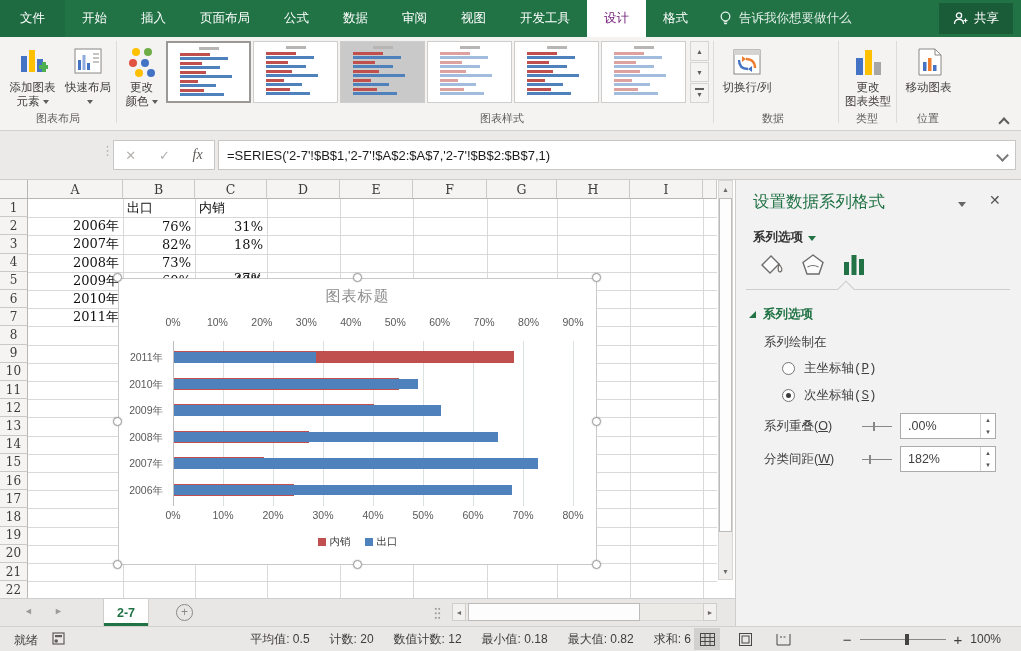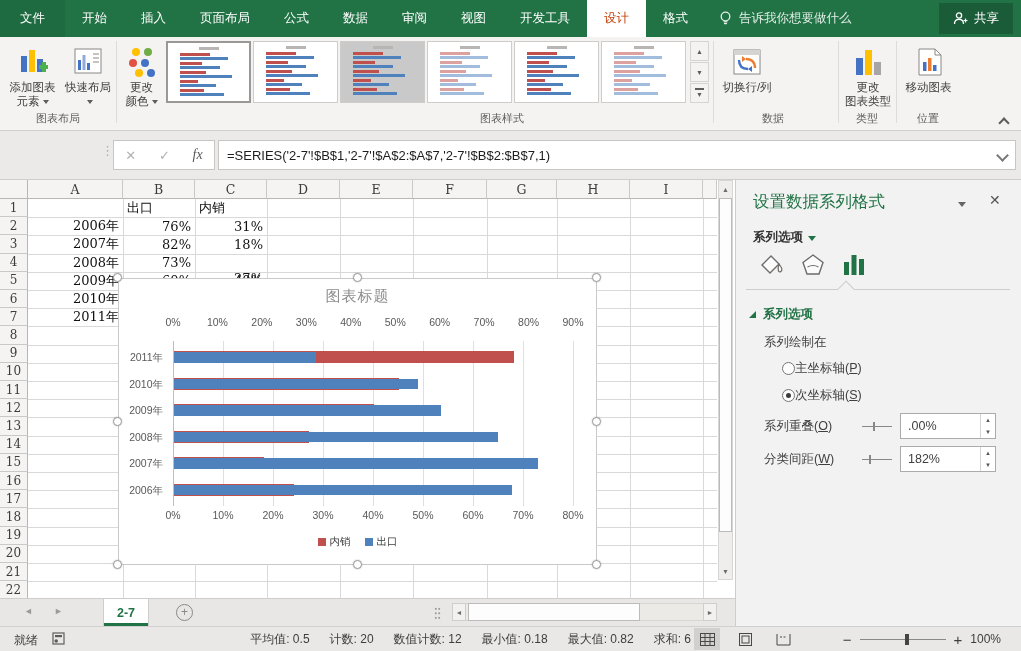--- a/index.html
+++ b/index.html
@@ -4,21 +4,21 @@
 <style>
   html,body{margin:0;padding:0;background:#888;}
   #app{position:relative;width:1021px;height:651px;background:#fff;overflow:hidden;
        font-family:"Liberation Sans","DejaVu Sans",sans-serif;-webkit-font-smoothing:antialiased;cursor:default;}
   #app *{box-sizing:border-box;}
 
   
   .tabbar{position:absolute;left:0;top:0;width:1021px;height:37px;background:#217346;display:flex;align-items:stretch;}
   .rtab{color:#fff;font-size:12.5px;display:flex;align-items:center;padding:0 17px;white-space:nowrap;}
   .rtab.file{background:#1e6b41;padding:0 20px;}
-  .rtab.active{background:#fff;color:#c2410c;}
+  .rtab.active{background:#fff;color:#701a75;}
   .tellme{display:flex;align-items:center;color:#e2efe7;font-size:12.5px;gap:7px;padding:0 14px;}
   .share-btn{position:absolute;right:8px;top:3px;height:31px;background:#1a5c38;color:#fff;font-size:12.5px;
              display:flex;align-items:center;gap:6px;padding:0 14px;}
 
   
   .ribbon{position:absolute;left:0;top:37px;width:1021px;height:94px;background:#f5f3f1;border-bottom:1px solid #d2d0ce;}
   .rgroup-label{position:absolute;top:74px;font-size:11px;color:#5f5d5b;transform:translateX(-50%);white-space:nowrap;}
   .rsep{position:absolute;top:4px;height:82px;width:1px;background:#dedcda;}
   .bigbtn{position:absolute;top:3px;height:88px;display:flex;flex-direction:column;align-items:center;font-size:11.5px;color:#3f3d3b;}
   .bigbtn .bicon{height:36px;display:flex;align-items:center;justify-content:center;margin-top:4px;}
@@ -104,21 +104,21 @@
   .pane-dd{position:absolute;left:222px;top:22px;width:0;height:0;border-left:4px solid transparent;border-right:4px solid transparent;border-top:5px solid #666;}
   .pane-close{position:absolute;left:253px;top:12px;font-size:14px;color:#555;}
   .pane-subtab{position:absolute;left:17px;top:49px;font-weight:bold;color:#333;}
   .pane-subdd{display:inline-block;width:0;height:0;border-left:4px solid transparent;border-right:4px solid transparent;border-top:5px solid #217346;margin-left:5px;}
   .pane-icons{position:absolute;left:22px;top:72px;display:flex;gap:16px;align-items:flex-end;}
   .pane-div{position:absolute;left:10px;top:109px;width:264px;height:1px;background:#cfcdcb;}
   .pane-notch{position:absolute;left:104px;top:103px;width:12px;height:12px;background:#f2f2f2;border-left:1px solid #cfcdcb;border-top:1px solid #cfcdcb;transform:rotate(45deg);}
   .pane-sec{position:absolute;left:13px;top:126px;color:#217346;font-weight:bold;}
   .pane-sec .tri{display:inline-block;width:0;height:0;border-bottom:7px solid #217346;border-left:7px solid transparent;margin-right:7px;}
   .pane-lab1{position:absolute;left:28px;top:154px;}
-  .radio-row{position:absolute;left:46px;display:flex;align-items:center;}
+  .radio-row{position:absolute;left:46px;display:flex;align-items:center;gap:9px;font-family:Liberation Mono, monospace;}
   .radio{width:13px;height:13px;border-radius:50%;border:1px solid #767472;background:#fff;position:relative;}
   .radio.on::after{content:"";position:absolute;left:3px;top:3px;width:5px;height:5px;border-radius:50%;background:#3c3c3c;}
   .ctl-row{position:absolute;left:28px;display:flex;align-items:center;}
   .mini-slider{position:relative;width:30px;height:13px;margin:0 8px 0 10px;}
   .mini-slider .ln{position:absolute;left:0;top:6px;width:100%;height:1px;background:#8a8886;}
   .mini-slider .tk{position:absolute;top:2px;width:2px;height:9px;background:#8a8886;}
   .spinbox{width:96px;height:26px;background:#fff;border:1px solid #ababab;position:relative;display:flex;align-items:center;padding-left:7px;}
   .spin{position:absolute;right:0;top:0;width:15px;height:100%;border-left:1px solid #d6d4d2;display:flex;flex-direction:column;align-items:center;justify-content:space-around;font-size:6px;color:#555;}
   u{text-decoration:underline;}
 </style>

